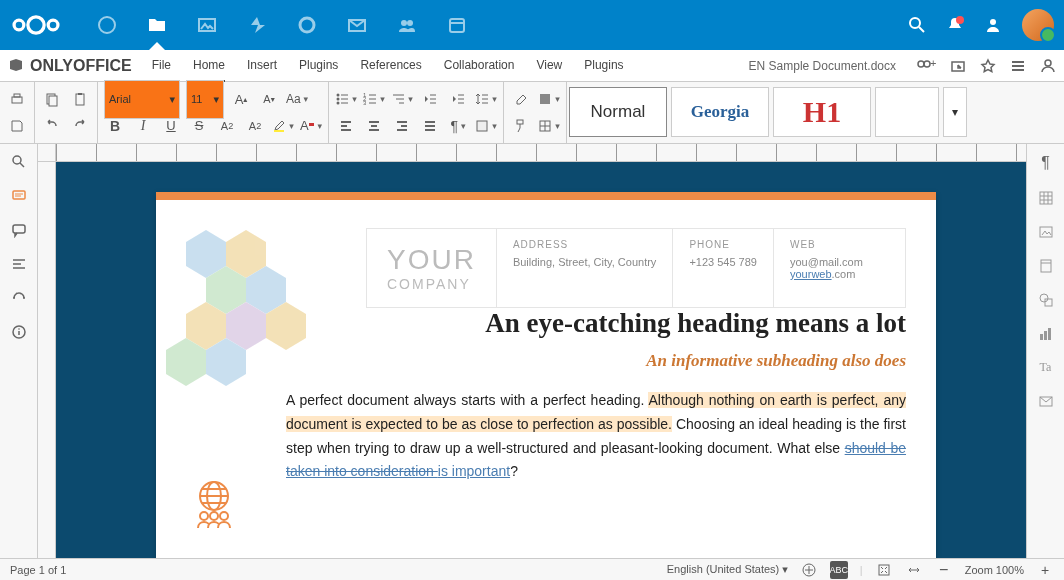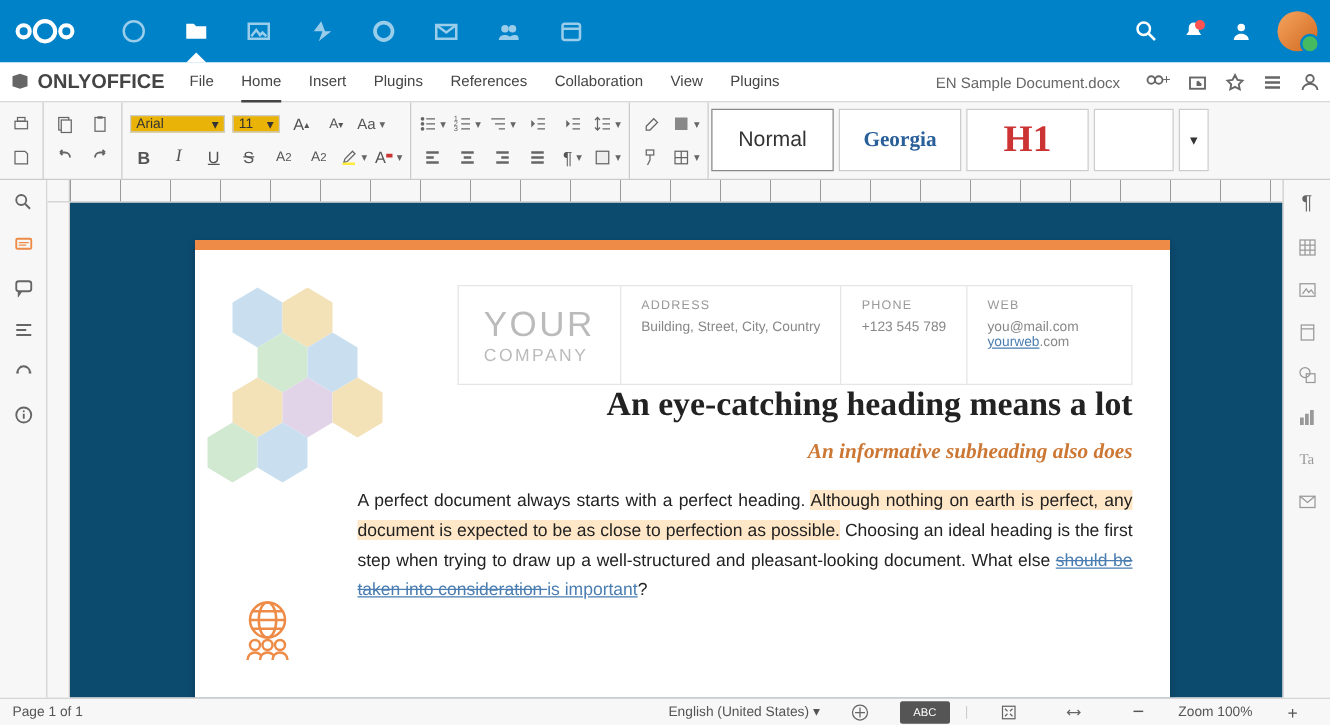--- a/index.html
+++ b/index.html
@@ -25,21 +25,21 @@
 .app-tab { font-size: 12px; color: #444; cursor: pointer; padding: 8px 0; }
 .app-tab.active { border-bottom: 2px solid #444; }
 .app-docname { margin-left: auto; margin-right: 20px; font-size: 12px; color: #666; }
 .app-menu-right { display: flex; align-items: center; gap: 14px; }
 
 
 .toolbar { height: 62px; border-bottom: 1px solid #cbcbcb; display: flex; background: #f7f7f7; }
 .tb-group { border-right: 1px solid #cbcbcb; padding: 4px 6px; display: flex; flex-direction: column; justify-content: space-around; }
 .tb-row { display: flex; align-items: center; gap: 6px; height: 26px; }
 .tb-btn { width: 22px; height: 22px; display: flex; align-items: center; justify-content: center; cursor: pointer; color: #555; }
-.tb-sel { height: 14px; border: 1px solid #ccc; background: #eab308; font-size: 11px; padding: 0 4px; display: flex; align-items: center; justify-content: space-between; cursor: pointer; }
+.tb-sel { height: 39px; border: 1px solid #ccc; background: #f97316; font-size: 11px; padding: 0 4px; display: flex; align-items: center; justify-content: space-between; cursor: pointer; }
 .font-name { width: 76px; }
 .font-size { width: 38px; }
 .style-box { border: 1px solid #ccc; background: #fff; height: 50px; display: flex; align-items: center; justify-content: center; cursor: pointer; margin: 5px 2px; }
 .style-box.selected { border-color: #888; }
 .style-normal { width: 98px; font-size: 17px; color: #333; }
 .style-georgia { width: 98px; font-family: Georgia, serif; font-size: 17px; color: #2a6099; font-weight: bold; }
 .style-h1 { width: 98px; font-family: Georgia, serif; font-size: 30px; font-weight: bold; color: #cc3333; }
 .style-blank { width: 64px; }
 .style-drop { width: 24px; border-left: 1px solid #ccc; }
 
@@ -71,21 +71,21 @@
 .doc-h2 { font-family: Georgia, serif; font-size: 17px; font-style: italic; font-weight: bold; color: #cc7733; text-align: right; margin-top: 12px; }
 .doc-body { font-size: 14px; color: #222; line-height: 1.7; margin-top: 18px; margin-left: 110px; text-align: justify; }
 .hl { background: #ffe7c7; }
 .strike { text-decoration: line-through underline; color: #4a7db1; }
 .ins { text-decoration: underline; color: #4a7db1; }
 .globe-icon { position: absolute; left: 30px; bottom: 40px; color: #ed8b47; }
 
 
 .status { height: 22px; border-top: 1px solid #cbcbcb; background: #f7f7f7; display: flex; align-items: center; padding: 0 10px; font-size: 11px; color: #555; }
 .status-right { margin-left: auto; display: flex; align-items: center; gap: 12px; }
-.status-btn { width: 40px; height: 18px; display: flex; align-items: center; justify-content: center; cursor: pointer; }
+.status-btn { width: 18px; height: 18px; display: flex; align-items: center; justify-content: center; cursor: pointer; }
 .lang-box { background: #555; color: #fff; font-size: 9px; padding: 2px 3px; border-radius: 2px; }
 
 svg { display: block; }
 .carrot::after { content: '▾'; font-size: 9px; margin-left: 3px; color: #666; }
 </style>
 </head>
 <body>
 
 <div class="nc-bar">
   <div class="nc-logo">

